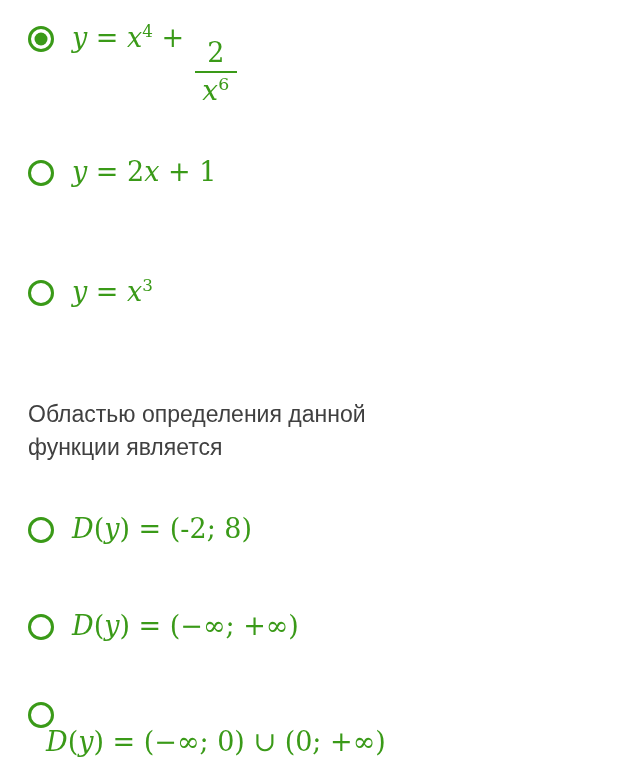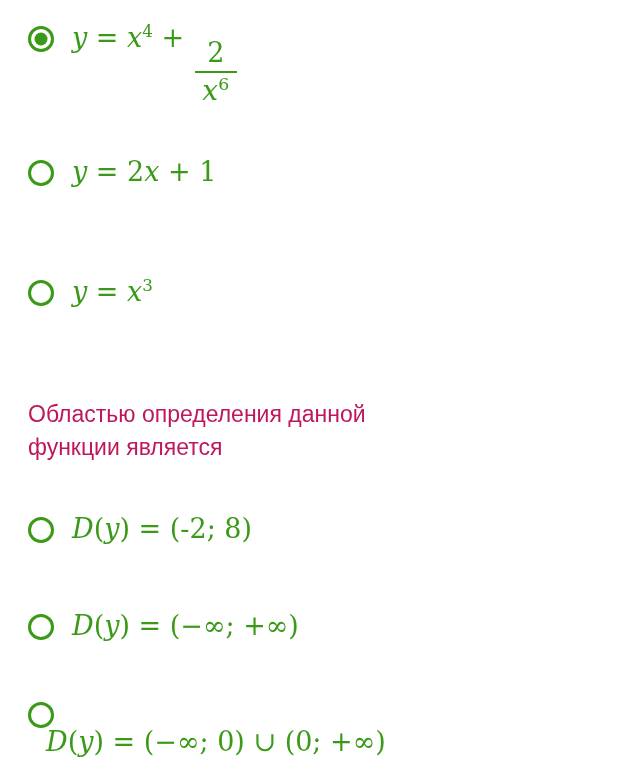--- a/index.html
+++ b/index.html
@@ -91,21 +91,21 @@
   }
   .frac .den {
     font-size: 28px;
     line-height: 1.1;
     padding: 0 6px;
   }
 
   
   .prompt {
     padding-left: 28px;
-    color: #be185d;
+    color: #404040;
     font-size: 23px;
     line-height: 1.45;
     max-width: 480px;
     font-family: "Liberation Sans", sans-serif;
   }
   .prompt div { white-space: nowrap; }
 
   
   #opt1 { position: absolute; top: 24px;  left: 0; }
   #opt2 { position: absolute; top: 158px; left: 0; }

